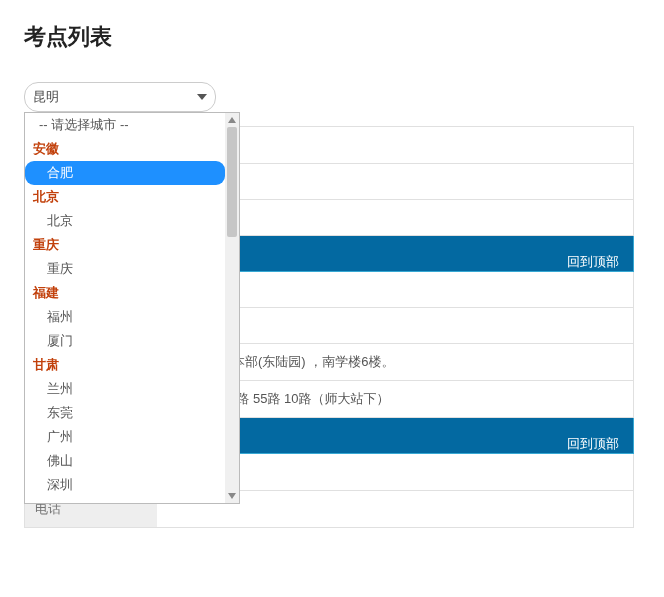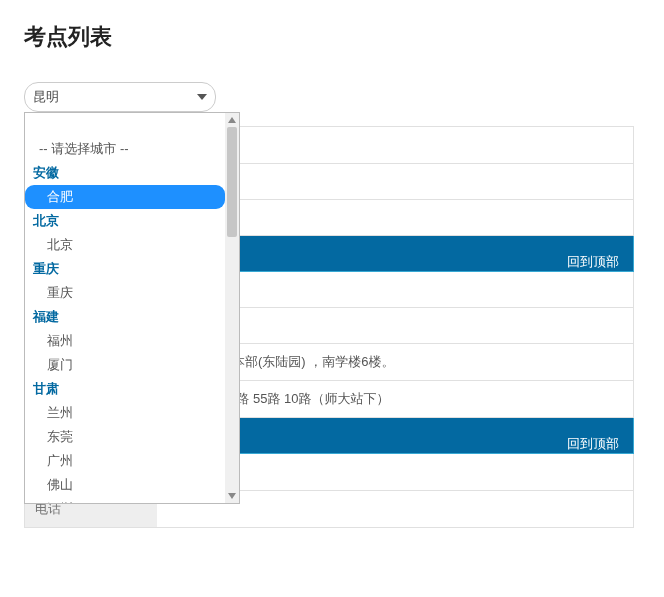--- a/index.html
+++ b/index.html
@@ -14,22 +14,22 @@
 
     .dropdown-panel { position: absolute; top: 30px; left: 0; width: 216px; height: 392px; border: 1px solid #bbb; background: #fff; z-index: 50; display: flex; }
     .dropdown-list { flex: 1; overflow-y: auto; font-size: 13px; }
     .dd-scrollbar { width: 14px; background: #f0f0f0; display: flex; flex-direction: column; align-items: center; }
     .dd-scroll-arrow { width: 14px; height: 14px; display: flex; align-items: center; justify-content: center; }
     .dd-scroll-track { flex: 1; width: 14px; background: #f0f0f0; position: relative; }
     .dd-scroll-thumb { position: absolute; top: 0; width: 10px; left: 2px; height: 110px; background: #c6c6c6; border-radius: 2px; }
 
     .opt { padding: 3px 8px; color: #333; cursor: pointer; border-radius: 9px; }
     .opt.city { padding-left: 22px; color: #555; }
-    .optgroup { padding: 3px 8px; font-weight: bold; color: #0369a1; }
-    .opt-placeholder { padding: 3px 14px; color: #555; margin-top: 24px; }
+    .optgroup { padding: 3px 8px; font-weight: bold; color: #c2410c; }
+    .opt-placeholder { padding: 3px 14px; color: #555; }
     .opt.selected { background: #1e90ff; color: #fff; }
 
     .content { margin-top: 8px; }
     .row { display: flex; border: 1px solid #e0e0e0; border-top: none; min-height: 36px; }
     .row:first-child { border-top: 1px solid #e0e0e0; }
     .row .label { width: 132px; background: #eeeeee; color: #737373; padding: 9px 10px; font-size: 13px; }
     .row .value { flex: 1; background: #fff; color: #555; padding: 9px 10px; font-size: 13px; }
 
     .section-head { background: #0369a1; color: #fff; display: flex; align-items: flex-end; justify-content: space-between; padding: 0 14px; height: 36px; border: 1px solid #37a8d3; border-top: none; margin-top: 0; }
     .section-head .title { font-size: 13px; }

